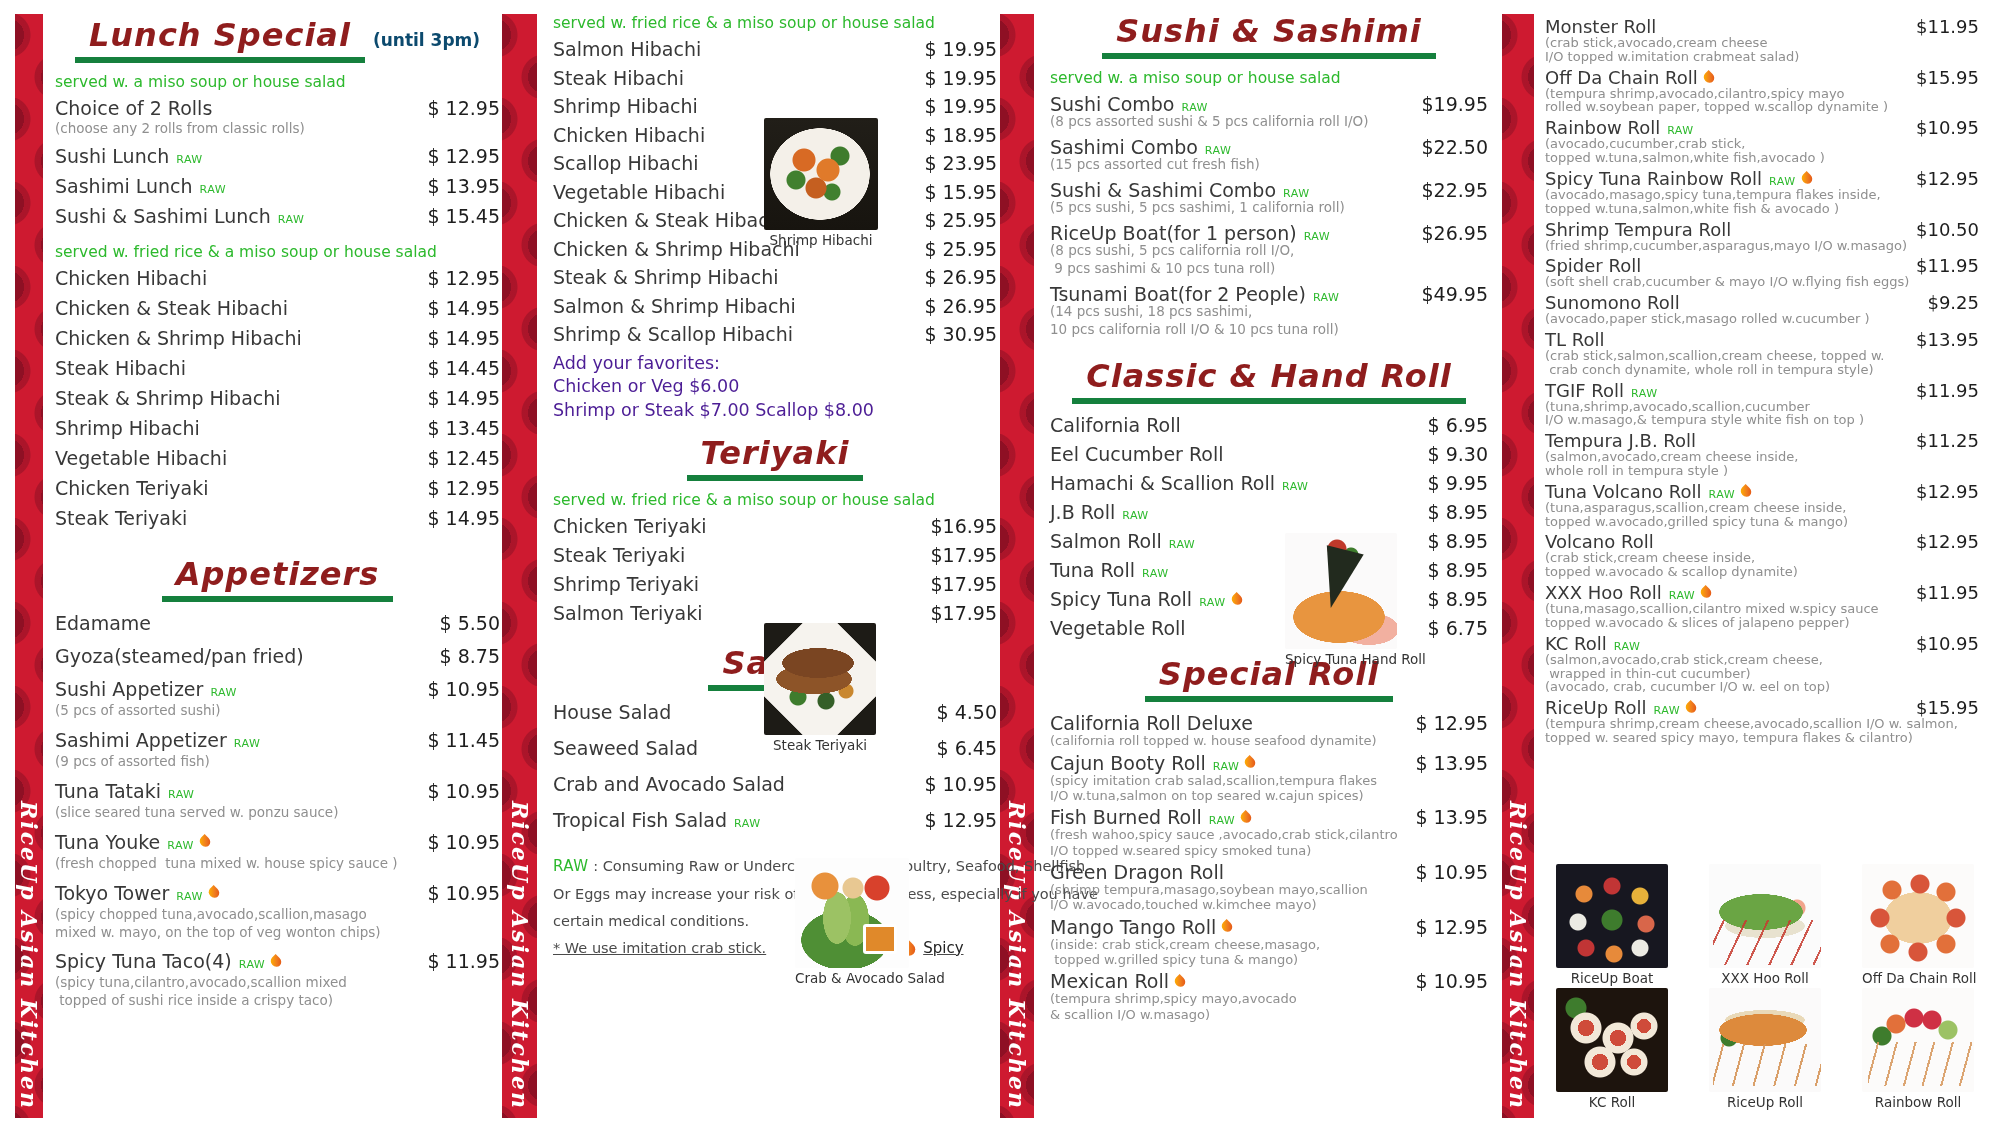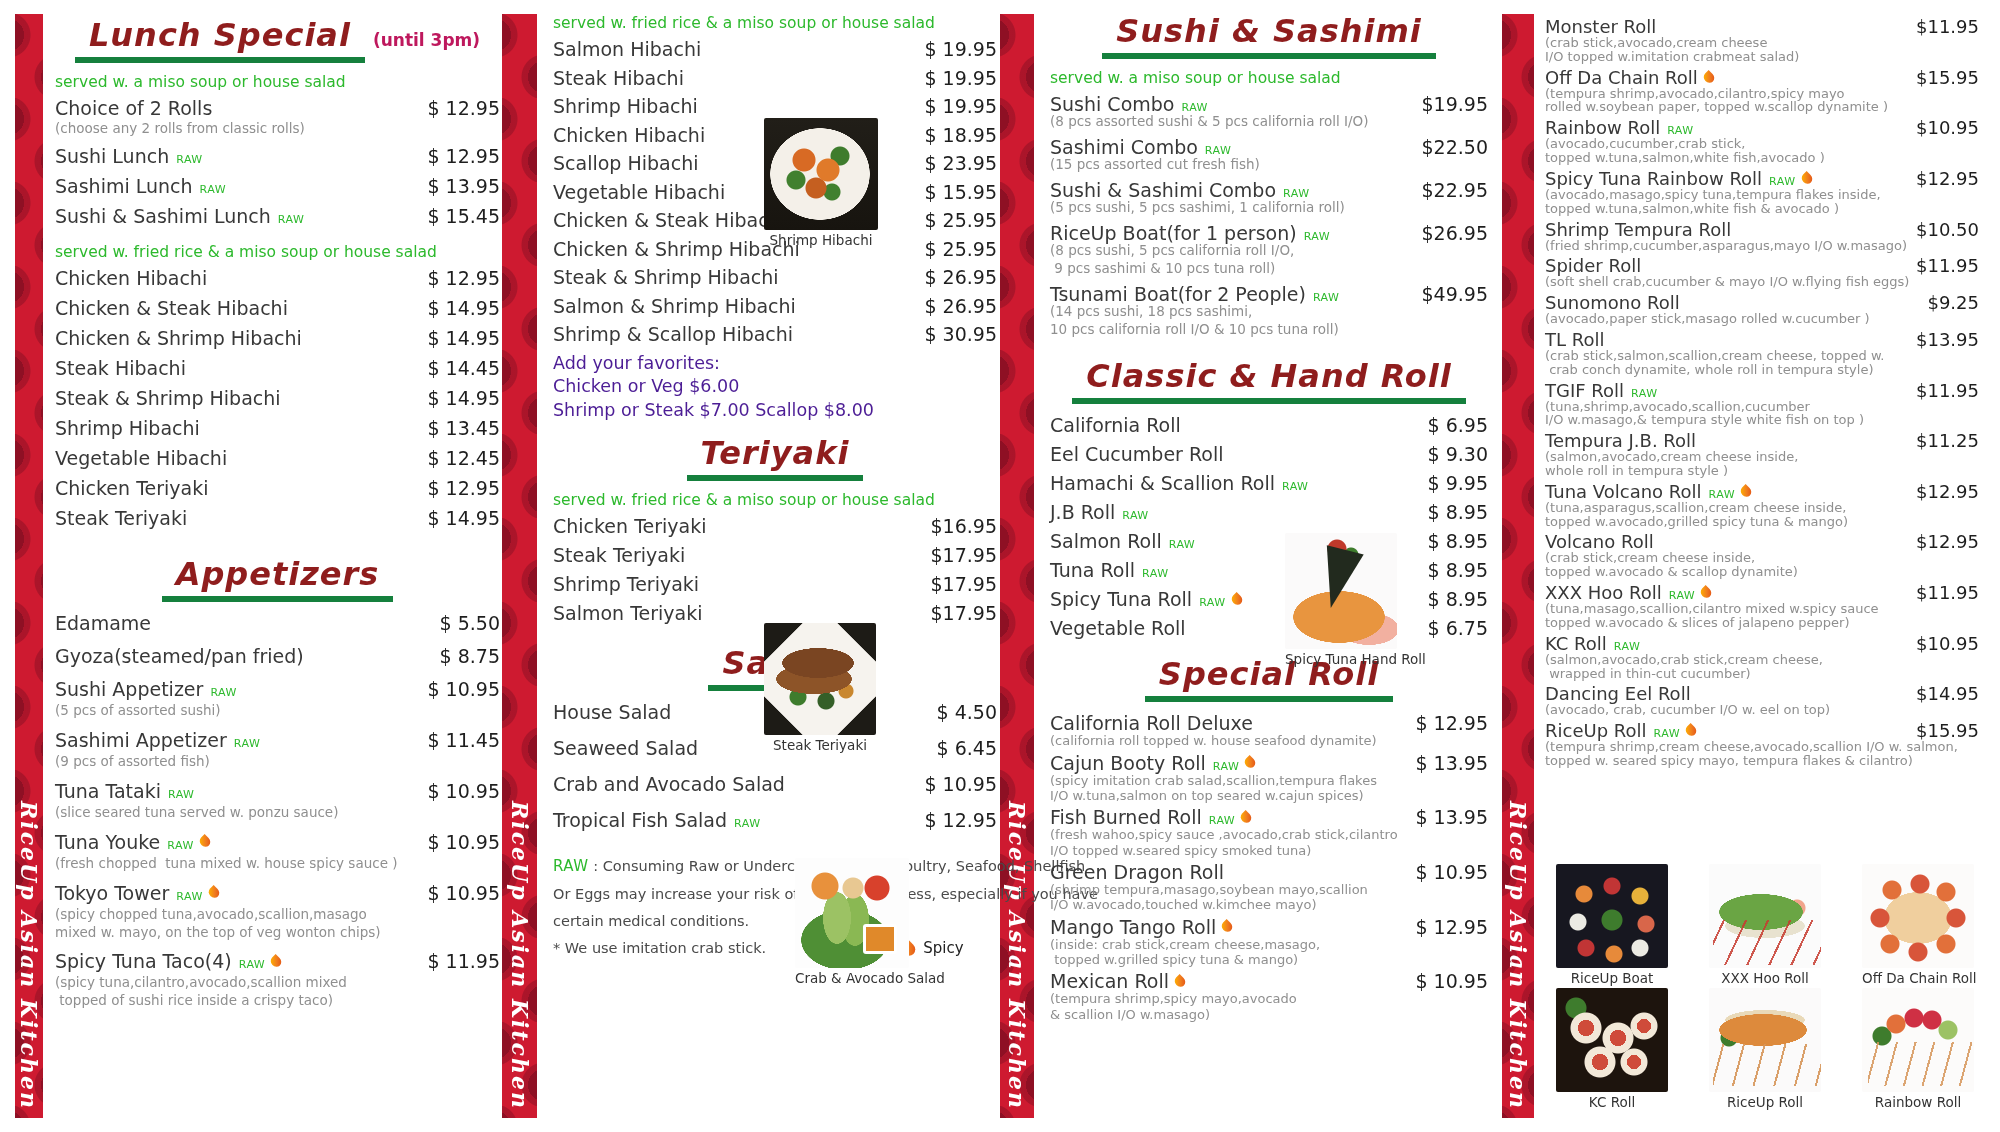--- a/index.html
+++ b/index.html
@@ -22,21 +22,21 @@
   .col{position:absolute;}
   #colA{left:55px;top:12px;width:445px}
   #colB{left:553px;top:12px;width:444px}
   #colC{left:1050px;top:8px;width:438px}
   #colD{left:1545px;top:16px;width:434px}
 
   
   .hdr{text-align:center;margin:4px 0 10px;}
   .hdr-t{display:inline-block;font-family:"DejaVu Sans",sans-serif;font-weight:bold;font-style:italic;
     font-size:32px;color:#8f1d1d;border-bottom:6px solid #15803d;padding:0 14px 3px;letter-spacing:1px;}
-  .hdr-sfx{font-size:17px;font-weight:bold;color:#be185d;margin-left:8px;}
+  .hdr-sfx{font-size:17px;font-weight:bold;color:#0c4a6e;margin-left:8px;}
 
   #app-header{margin-top:26px}
   #ter-header{margin-top:12px}
   #salad-header{margin-top:20px}
   #ch-header{margin-top:20px}
   #sp-header{margin-top:16px}
 
   
   .note{font-size:15.5px;color:#2db92d;margin:2px 0 6px;}
   #ls-note2{margin-top:16px}
@@ -69,21 +69,21 @@
   
   #c4-items .item{margin-bottom:2px}
   #c4-items .nm{font-size:18px}
   #c4-items .price{font-size:18px}
   #c4-items .desc{margin:-3px 0 2px;font-size:13px;line-height:1.14;}
 
   
   .notice{margin-top:22px;font-size:14.5px;color:#4a4a4a;line-height:1.85;}
   .notice-line{white-space:pre;}
   .raw-big{color:#2db92d;font-size:15px;letter-spacing:.5px;}
-  .notice-foot{display:flex;align-items:center;}
+  .notice-foot{display:flex;align-items:center;text-decoration:underline;}
   .spicy-key{display:flex;align-items:center;margin-left:130px;font-size:15px;color:#222;}
   .spicy-key span{margin-left:6px;}
 
   
   .photo-wrap{position:absolute;}
   .photo{position:relative;width:100%;border-radius:2px;overflow:hidden;}
   .photo-cap{font-size:13.5px;color:#333;text-align:center;margin-top:2px;white-space:nowrap;}
 
   .v-hibachi{background-image:
     radial-gradient(circle at 40px 42px,#d86a24 0 11px,transparent 12px),
@@ -621,24 +621,20 @@
         </div>
         <div class="desc">(tuna,masago,scallion,cilantro mixed w.spicy sauce</div>
         <div class="desc">topped w.avocado &amp; slices of jalapeno pepper)</div>
         <div class="item">
           <span class="nm">KC Roll</span>
           <span class="raw">RAW</span>
           <span class="price">$10.95</span>
         </div>
         <div class="desc">(salmon,avocado,crab stick,cream cheese,</div>
         <div class="desc"> wrapped in thin-cut cucumber)</div>
-        <div class="item">
-          <span class="nm">Dancing Eel Roll</span>
-          <span class="price">$14.95</span>
-        </div>
         <div class="desc">(avocado, crab, cucumber I/O w. eel on top)</div>
         <div class="item">
           <span class="nm">RiceUp Roll</span>
           <span class="raw">RAW</span>
           <i class="fl"></i>
           <span class="price">$15.95</span>
         </div>
         <div class="desc">(tempura shrimp,cream cheese,avocado,scallion I/O w. salmon,</div>
         <div class="desc">topped w. seared spicy mayo, tempura flakes &amp; cilantro)</div>
       </div>

